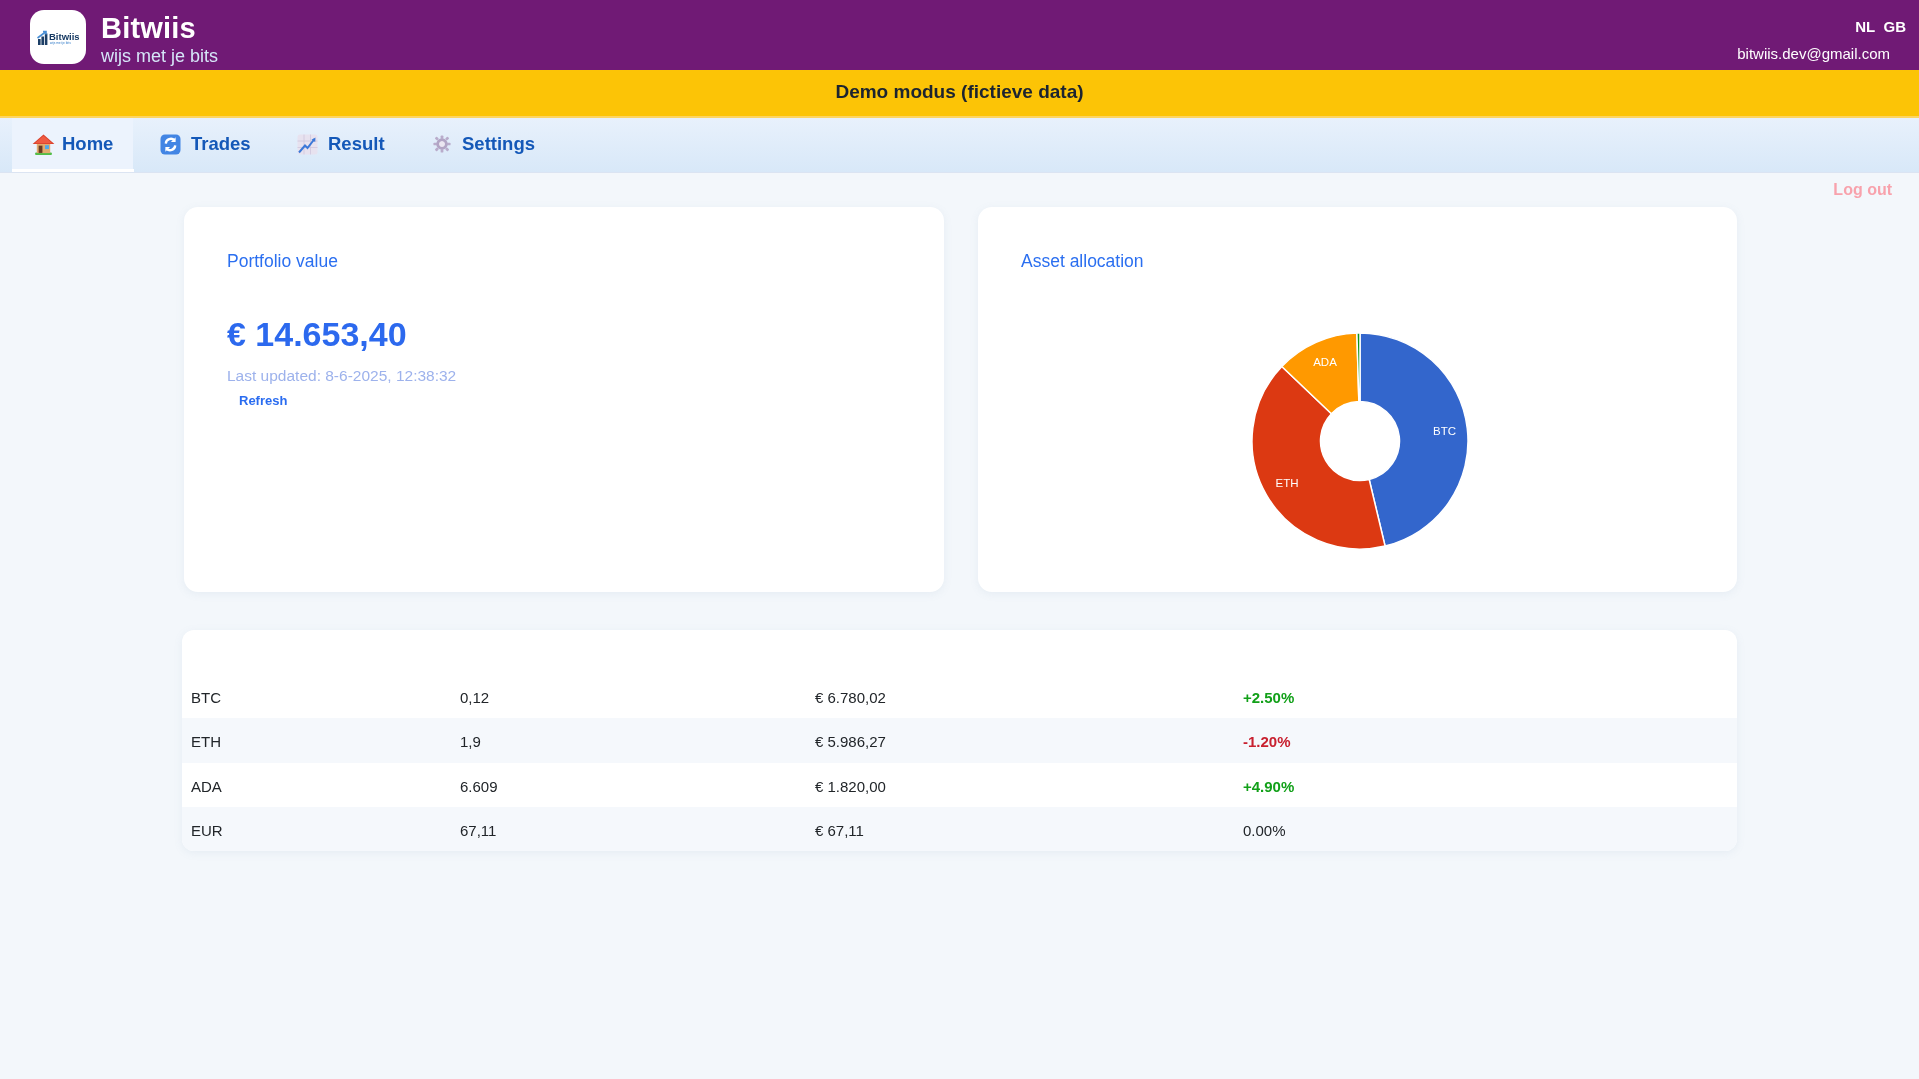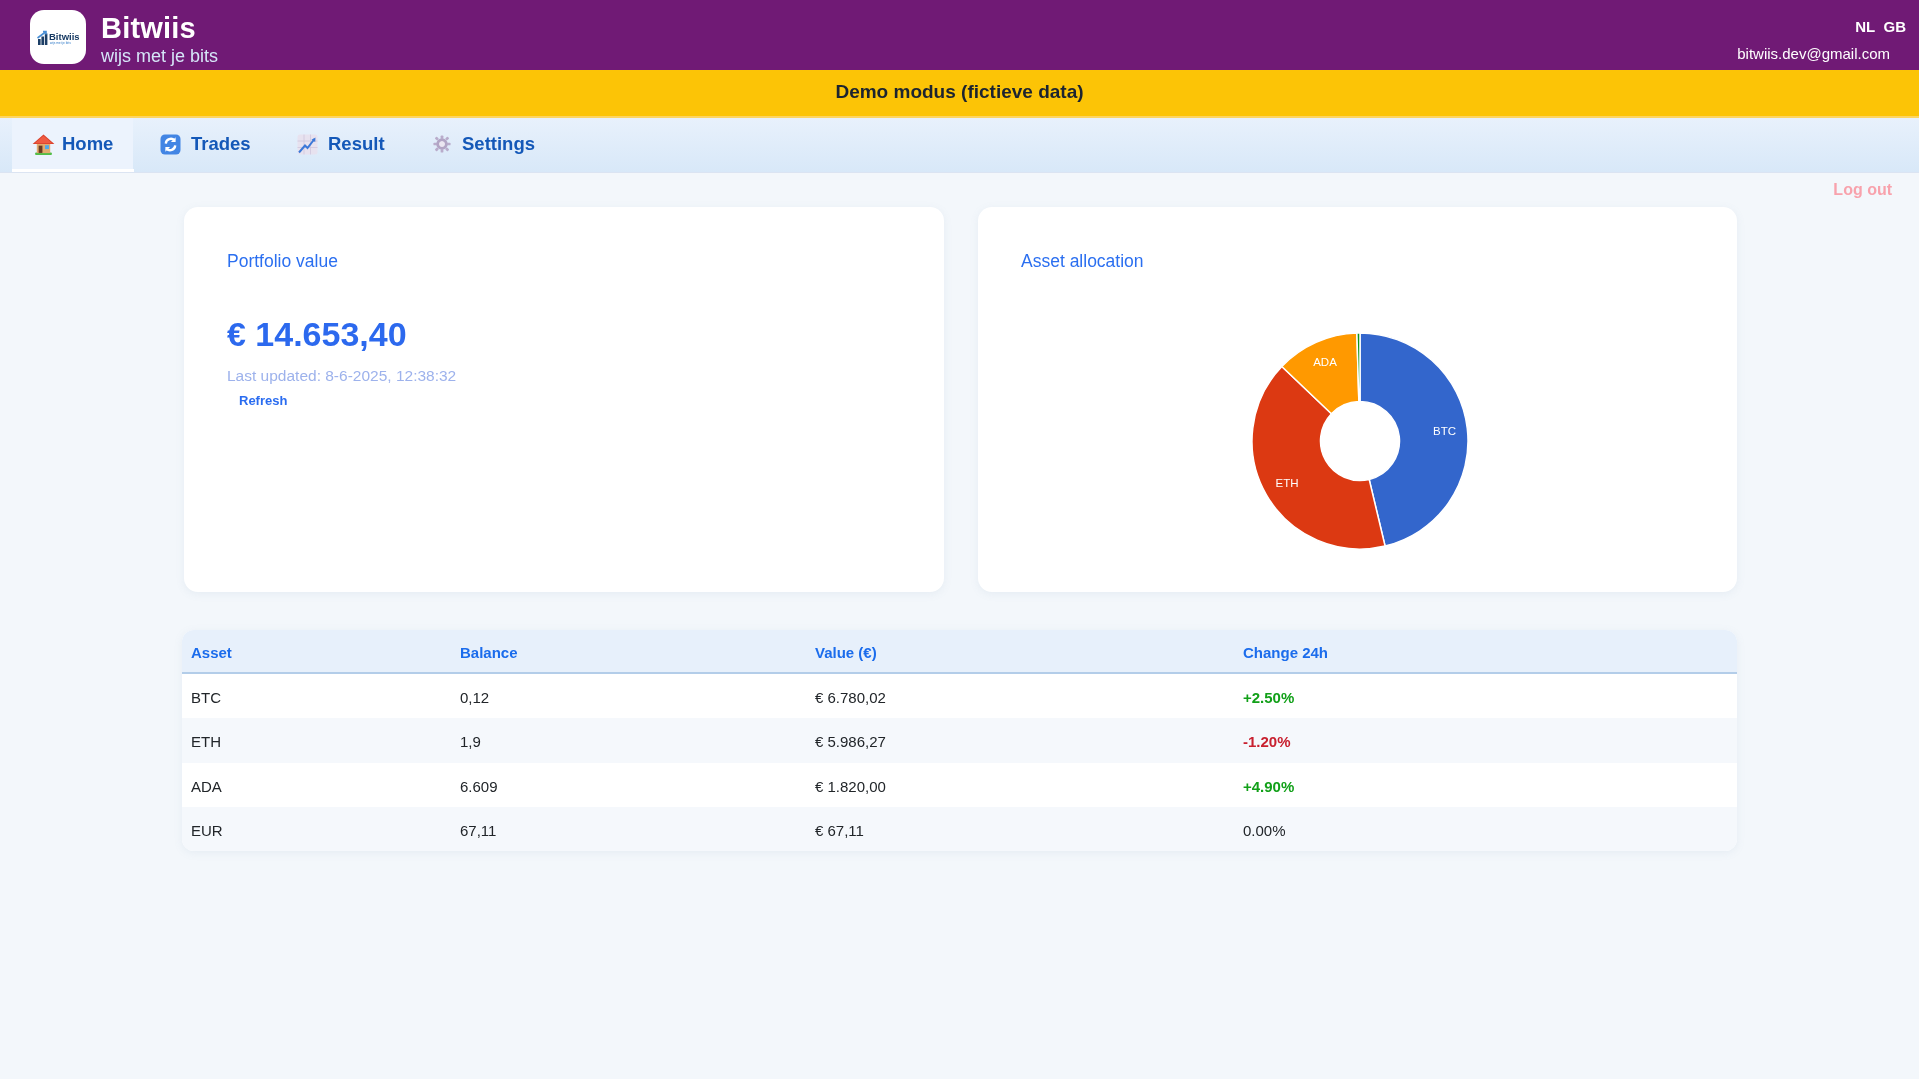--- a/index.html
+++ b/index.html
@@ -146,26 +146,20 @@
   <path d="M108.00 0.00 A108.0 108.0 0 0 1 133.08 213.05 L117.17 146.42 A39.5 39.5 0 0 0 108.00 68.50 Z" fill="#3366CC" stroke="#fff" stroke-width="1.5"></path>
   <path d="M133.08 213.05 A108.0 108.0 0 0 1 29.84 33.47 L79.41 80.74 A39.5 39.5 0 0 0 117.17 146.42 Z" fill="#DC3912" stroke="#fff" stroke-width="1.5"></path>
   <path d="M29.84 33.47 A108.0 108.0 0 0 1 104.89 0.04 L106.86 68.52 A39.5 39.5 0 0 0 79.41 80.74 Z" fill="#FF9900" stroke="#fff" stroke-width="1.5"></path>
   <path d="M104.89 0.04 A108.0 108.0 0 0 1 108.00 0.00 L108.00 68.50 A39.5 39.5 0 0 0 106.86 68.52 Z" fill="#109618" stroke="#fff" stroke-width="1.5"></path>
   <text x="192.5" y="101.5" font-size="11.5" fill="#ffffff" text-anchor="middle" font-family="Liberation Sans, sans-serif">BTC</text>
   <text x="35" y="154" font-size="11.5" fill="#ffffff" text-anchor="middle" font-family="Liberation Sans, sans-serif">ETH</text>
   <text x="73" y="33" font-size="11.5" fill="#ffffff" text-anchor="middle" font-family="Liberation Sans, sans-serif">ADA</text>
 </svg>
 
 <div class="tcard">
-  <div class="thead">
-    <div class="th c1">Asset</div>
-    <div class="th c2">Balance</div>
-    <div class="th c3">Value (€)</div>
-    <div class="th c4">Change 24h</div>
-  </div>
   <div class="row" style="top:44px;">
     <div class="td c1">BTC</div>
     <div class="td c2">0,12</div>
     <div class="td c3">€ 6.780,02</div>
     <div class="td c4 pos">+2.50%</div>
   </div>
   <div class="row alt" style="top:88px;">
     <div class="td c1">ETH</div>
     <div class="td c2">1,9</div>
     <div class="td c3">€ 5.986,27</div>

